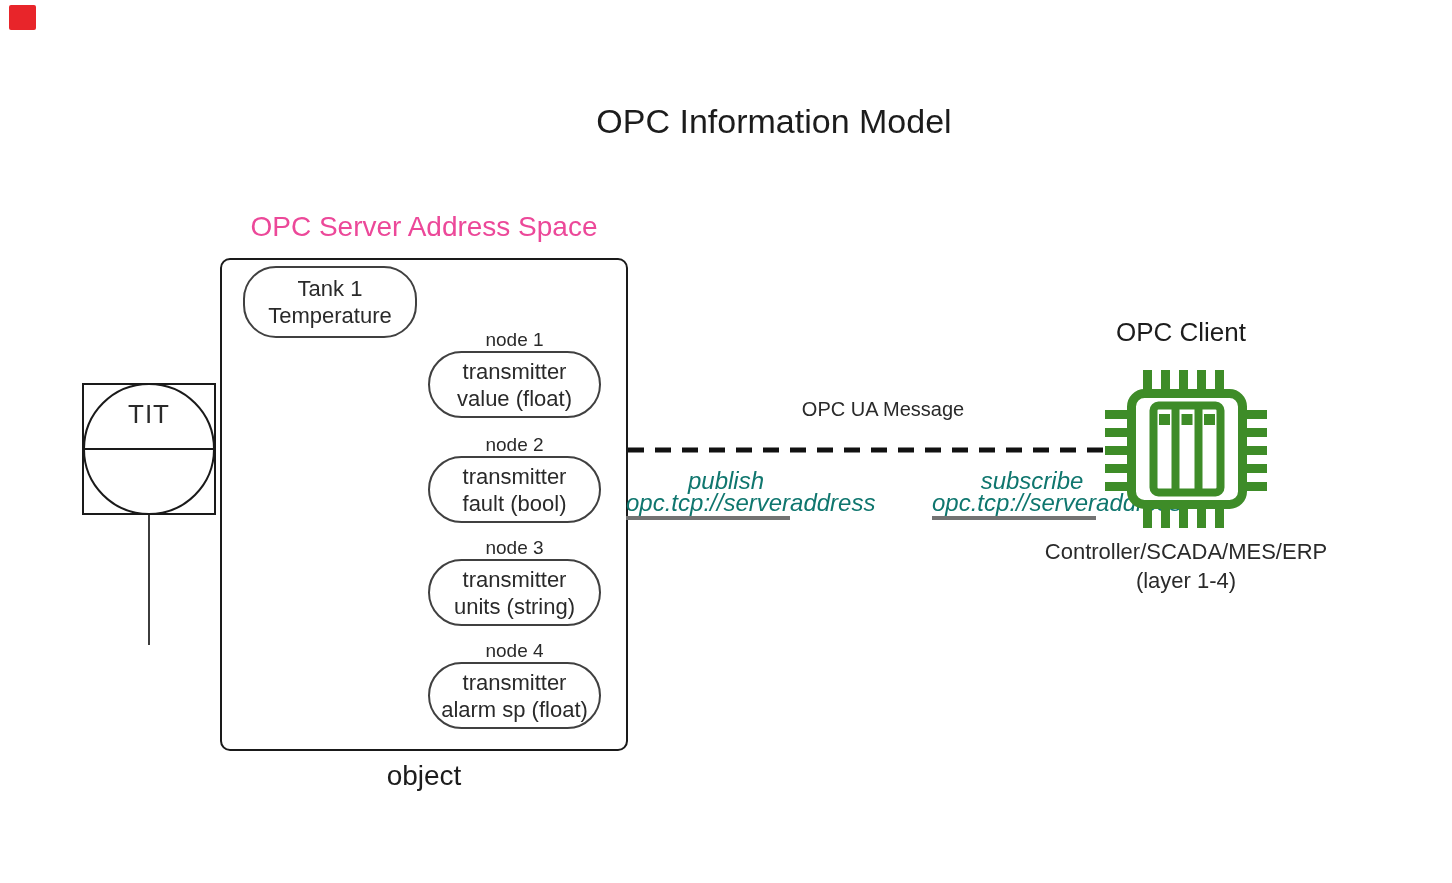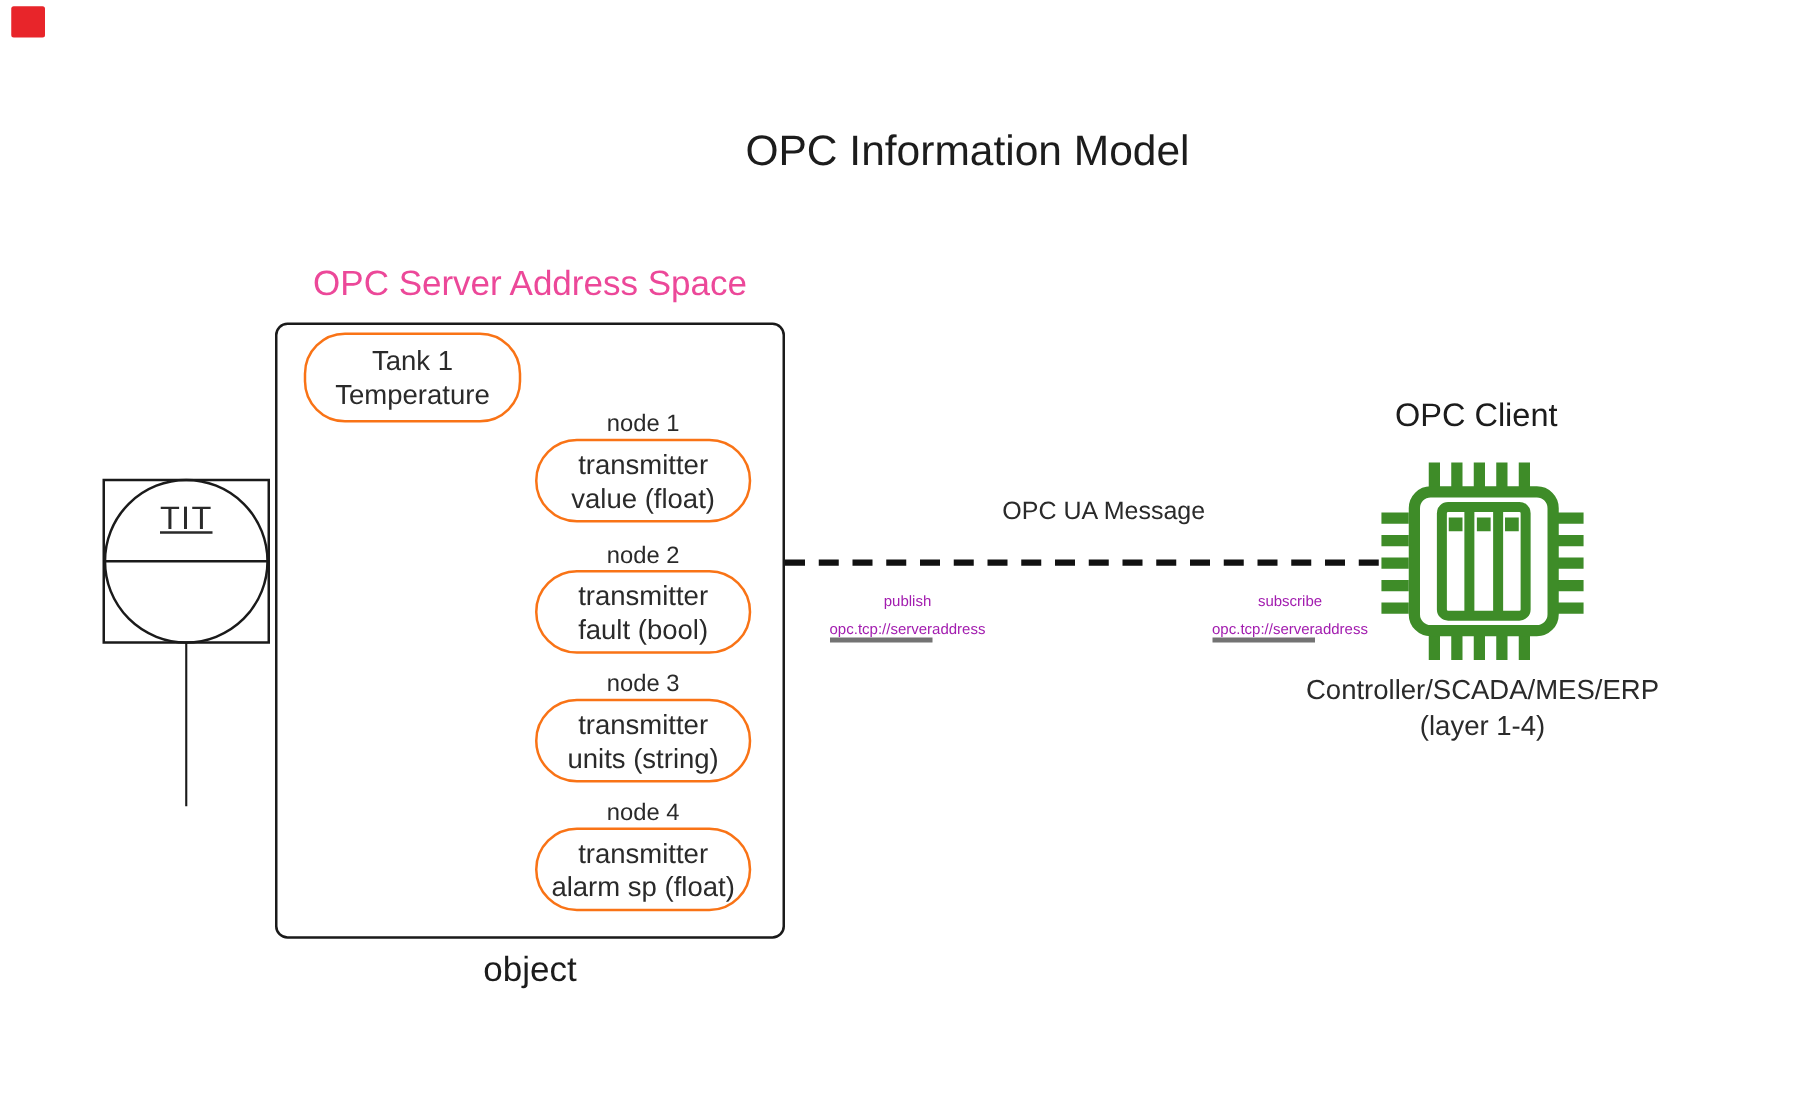--- a/index.html
+++ b/index.html
@@ -11,34 +11,34 @@
   .center{text-align:center;}
   
   #rec{left:9px;top:5px;width:27px;height:25px;background:#e8252a;border-radius:2px;}
   
   #title{left:474px;top:102px;width:600px;font-size:34px;color:#1c1c1c;}
   #srv-heading{left:220px;top:211px;width:408px;font-size:28px;color:#ec4899;}
   
   #srv-box{left:220px;top:258px;width:408px;height:493px;border:2px solid #1a1a1a;
     border-radius:10px;background:#ffffff;box-sizing:border-box;}
   
-  .oval{background:#ffffff;border:2px solid #f97316;box-sizing:border-box;
+  .oval{background:#ffffff;border:2px solid #404040;box-sizing:border-box;
     display:flex;flex-direction:column;align-items:center;justify-content:center;
     font-size:22px;line-height:27px;color:#2a2a2a;}
   #root-oval{left:243px;top:266px;width:174px;height:72px;border-radius:33px;}
   .node-oval{left:428px;width:173px;height:67px;border-radius:34px;}
   #oval-1{top:351px;} #oval-2{top:456px;} #oval-3{top:559px;} #oval-4{top:662px;}
   .node-label{left:428px;width:173px;font-size:19px;color:#2a2a2a;}
   #nlab-1{top:329px;} #nlab-2{top:434px;} #nlab-3{top:537px;} #nlab-4{top:640px;}
   #object-label{left:220px;top:760px;width:408px;font-size:28px;color:#1c1c1c;}
   
-  #tit-tag{left:83px;top:399px;width:132px;font-size:26px;color:#2a2a2a;letter-spacing:1px;text-decoration:underline;}
+  #tit-tag{left:83px;top:399px;width:132px;font-size:26px;color:#2a2a2a;letter-spacing:1px;}
   
   #msg-label{left:748px;top:398px;width:270px;font-size:20px;color:#2a2a2a;}
-  .endpoint{width:200px;top:470px;font-size:12px;line-height:22px;color:#a21caf;}
+  .endpoint{width:200px;top:470px;font-size:24px;line-height:22px;color:#0f766e;font-style:italic;}
   #publish-group{left:626px;}
   #subscribe-group{left:932px;}
   .url-underline{border-bottom:4px solid #737373;cursor:pointer;}
   
   #client-heading{left:1081px;top:317px;width:200px;font-size:26px;color:#1c1c1c;}
   #client-caption{left:1026px;top:537px;width:320px;font-size:22px;line-height:29px;color:#2a2a2a;}
   svg{display:block;}
   #lines-svg{left:0;top:0;}
   #chip-svg{left:1105px;top:369px;}
 </style>

